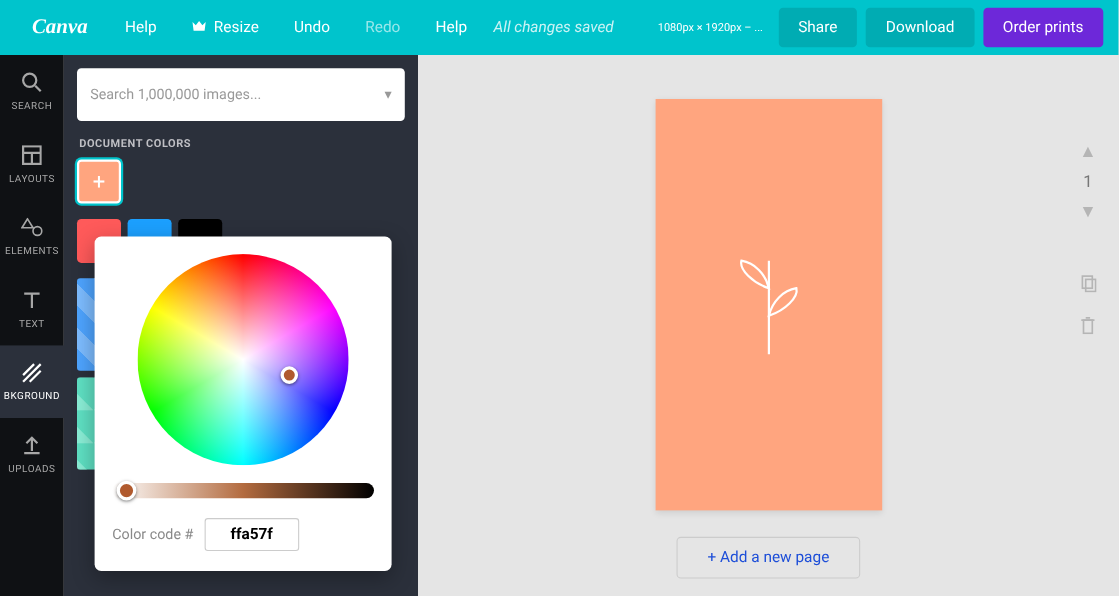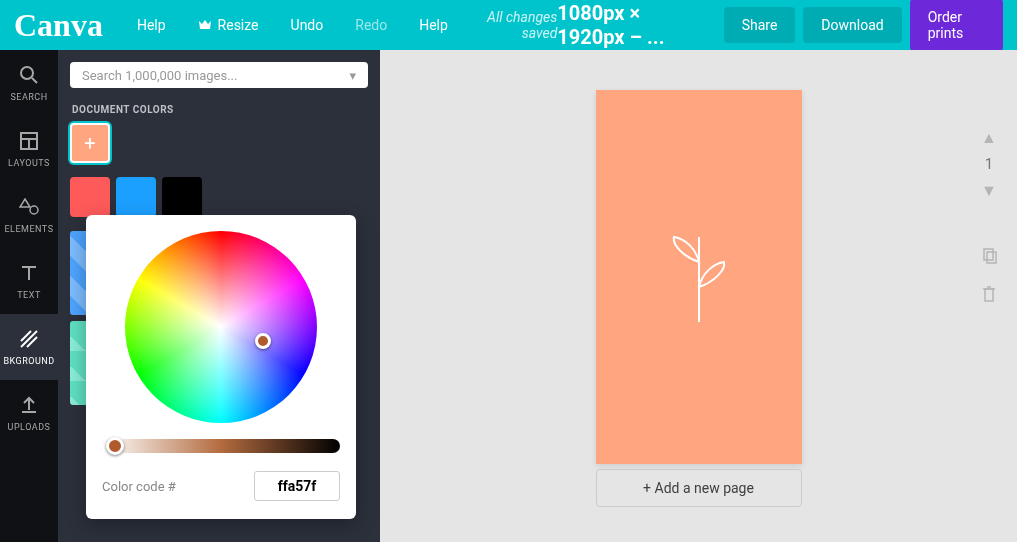--- a/index.html
+++ b/index.html
@@ -1,59 +1,59 @@
 <!DOCTYPE html>
 <html><head>
 <meta charset="utf-8">
 <style>
 * { margin: 0; padding: 0; box-sizing: border-box; font-family: -apple-system, BlinkMacSystemFont, "Segoe UI", Roboto, sans-serif; }
 body { width: 1017px; height: 542px; overflow: hidden; background: #e5e5e5; }
 
 .topbar { height: 50px; background: #00c4cc; display: flex; align-items: center; padding: 0 10px; color: #fff; }
-.logo { font-family: cursive; font-weight: bold; font-size: 32px; margin: 0 18px 0 4px; }
+.logo { font-family: cursive; font-weight: bold; font-size: 19px; font-style: italic; margin: 0 18px 0 19px; }
 .menu-item { padding: 0 16px; font-size: 14px; cursor: pointer; display:flex; align-items:center; gap:6px; }
 .menu-item.dim { opacity: .6; }
 .saved { font-style: italic; opacity: .8; font-size: 14px; margin-left: 8px; text-align: right; }
 .spacer { flex: 1; }
-.dimlabel { font-weight: bold; font-size: 20px; margin-right: 10px; }
+.dimlabel { font-weight: normal; font-size: 10px; margin-right: 10px; }
 .topbtn { background: rgba(0,0,0,.12); border-radius: 4px; padding: 10px 18px; font-size: 14px; margin: 0 4px; cursor:pointer; }
 .topbtn.order { background: #6d28d9; }
 
 .body { display: flex; height: 492px; }
 
 .rail { width: 58px; background: #0f1114; display:flex; flex-direction:column; }
 .rail-item { height: 66px; display:flex; flex-direction:column; align-items:center; justify-content:center; gap:6px; color:#a7a7a7; font-size:9px; letter-spacing:.5px; cursor:pointer;text-align:center; }
 .rail-item.active { background:#2b303b; color:#fff; }
 .rail-icon { width:22px; height:22px; display:flex; align-items:center; justify-content:center; }
 
 .panel { width: 322px; background: #2b303b; padding: 12px 12px 0 12px; position: relative; overflow:hidden; }
-.search { background:#fff; border-radius:4px; height:26px; display:flex; align-items:center; padding:0 12px; color:#999; font-size:13px; justify-content:space-between; margin-bottom:16px; }
+.search { background:#fff; border-radius:4px; height:48px; display:flex; align-items:center; padding:0 12px; color:#999; font-size:13px; justify-content:space-between; margin-bottom:16px; }
 .sect-label { color:#bfbfc4; font-size:10px; letter-spacing:.5px; font-weight:bold; margin:6px 0 8px 2px; }
 .swatch-row { display:flex; gap:6px; flex-wrap:wrap; margin-bottom:14px; }
 .swatch { width:40px; height:40px; border-radius:4px; cursor:pointer; display:flex; align-items:center; justify-content:center; color:#fff; font-size:20px; }
 .add-swatch { background:#ffa57f; border:2px solid #fff; box-shadow:0 0 0 2px #00c4cc; }
 
 .bg-grid { display:flex; flex-wrap:wrap; gap:6px; }
 .bg-tile { width:89px; height:84px; border-radius:3px; position:relative; cursor:pointer; overflow:hidden; }
 .free-badge { position:absolute; bottom:4px; right:4px; background:#fff; color:#333; font-size:9px; font-weight:bold; padding:2px 5px; border-radius:2px; }
 
 .picker { position:absolute; top:165px; left:28px; width:270px; background:#fff; border-radius:6px; box-shadow:0 6px 20px rgba(0,0,0,.3); padding:16px 16px 18px 16px; z-index:10; }
 .wheel { width:192px; height:192px; border-radius:50%; margin:0 auto 16px auto; position:relative;
   background: radial-gradient(circle at center, #fff 0%, rgba(255,255,255,0) 70%),
               conic-gradient(red, #ff00ff, blue, cyan, #00ff00, yellow, red); }
 .wheel-handle { position:absolute; width:16px; height:16px; border:3px solid #fff; border-radius:50%; background:#b05a2e; box-shadow:0 1px 3px rgba(0,0,0,.5); top:102px; left:130px; }
 .shade { height:14px; border-radius:7px; background:linear-gradient(to right,#fff,#b36b3f,#000); position:relative; margin-bottom:18px; }
 .shade-handle { position:absolute; left:4px; top:-2px; width:18px; height:18px; border:3px solid #fff; border-radius:50%; background:#b05a2e; box-shadow:0 1px 3px rgba(0,0,0,.5); }
-.code-row { display:flex; align-items:center; justify-content:space-between; gap:10px; }
+.code-row { display:flex; align-items:center; justify-content:flex-start; gap:10px; }
 .code-label { color:#888; font-size:13px; }
 .code-input { border:1px solid #ccc; border-radius:3px; padding:6px 12px; font-size:14px; font-weight:bold; width:86px; text-align:center; }
 
 .canvas { flex:1; position:relative; background:#e5e5e5; display:flex; flex-direction:column; align-items:center; padding-top:40px; }
 .artboard { width:206px; height:374px; background:#ffa57f; display:flex; align-items:center; justify-content:center; box-shadow:0 2px 6px rgba(0,0,0,.1); }
-.addpage { margin-top:5px; width:206px; border:1px solid #ccc; border-radius:4px; background:#fff0; text-align:center; padding:10px 0; color:#404040; font-size:14px; cursor:pointer; }
+.addpage { margin-top:24px; width:167px; border:1px solid #ccc; border-radius:4px; background:#fff0; text-align:center; padding:10px 0; color:#1d4ed8; font-size:14px; cursor:pointer; }
 
 .pagectrl { position:absolute; right:20px; top:78px; display:flex; flex-direction:column; align-items:center; gap:8px; color:#b5b5b5; }
 .pagectrl .num { color:#777; font-size:15px; }
 .pagectrl .ic { cursor:pointer; }
 .pagectrl .group2 { margin-top:40px; display:flex; flex-direction:column; gap:18px; align-items:center; }
 
 
 .tile-blue-diag { background:repeating-linear-gradient(45deg,#4ea4ff 0 14px,#7dbcff 14px 28px); }
 .tile-blue-dots { background:#8ec6ff; background-image:radial-gradient(#b5daff 3px,transparent 3px); background-size:16px 16px; }
 .tile-blue-thin { background:repeating-linear-gradient(45deg,#bcdcff 0 3px,#dcecff 3px 10px); }

